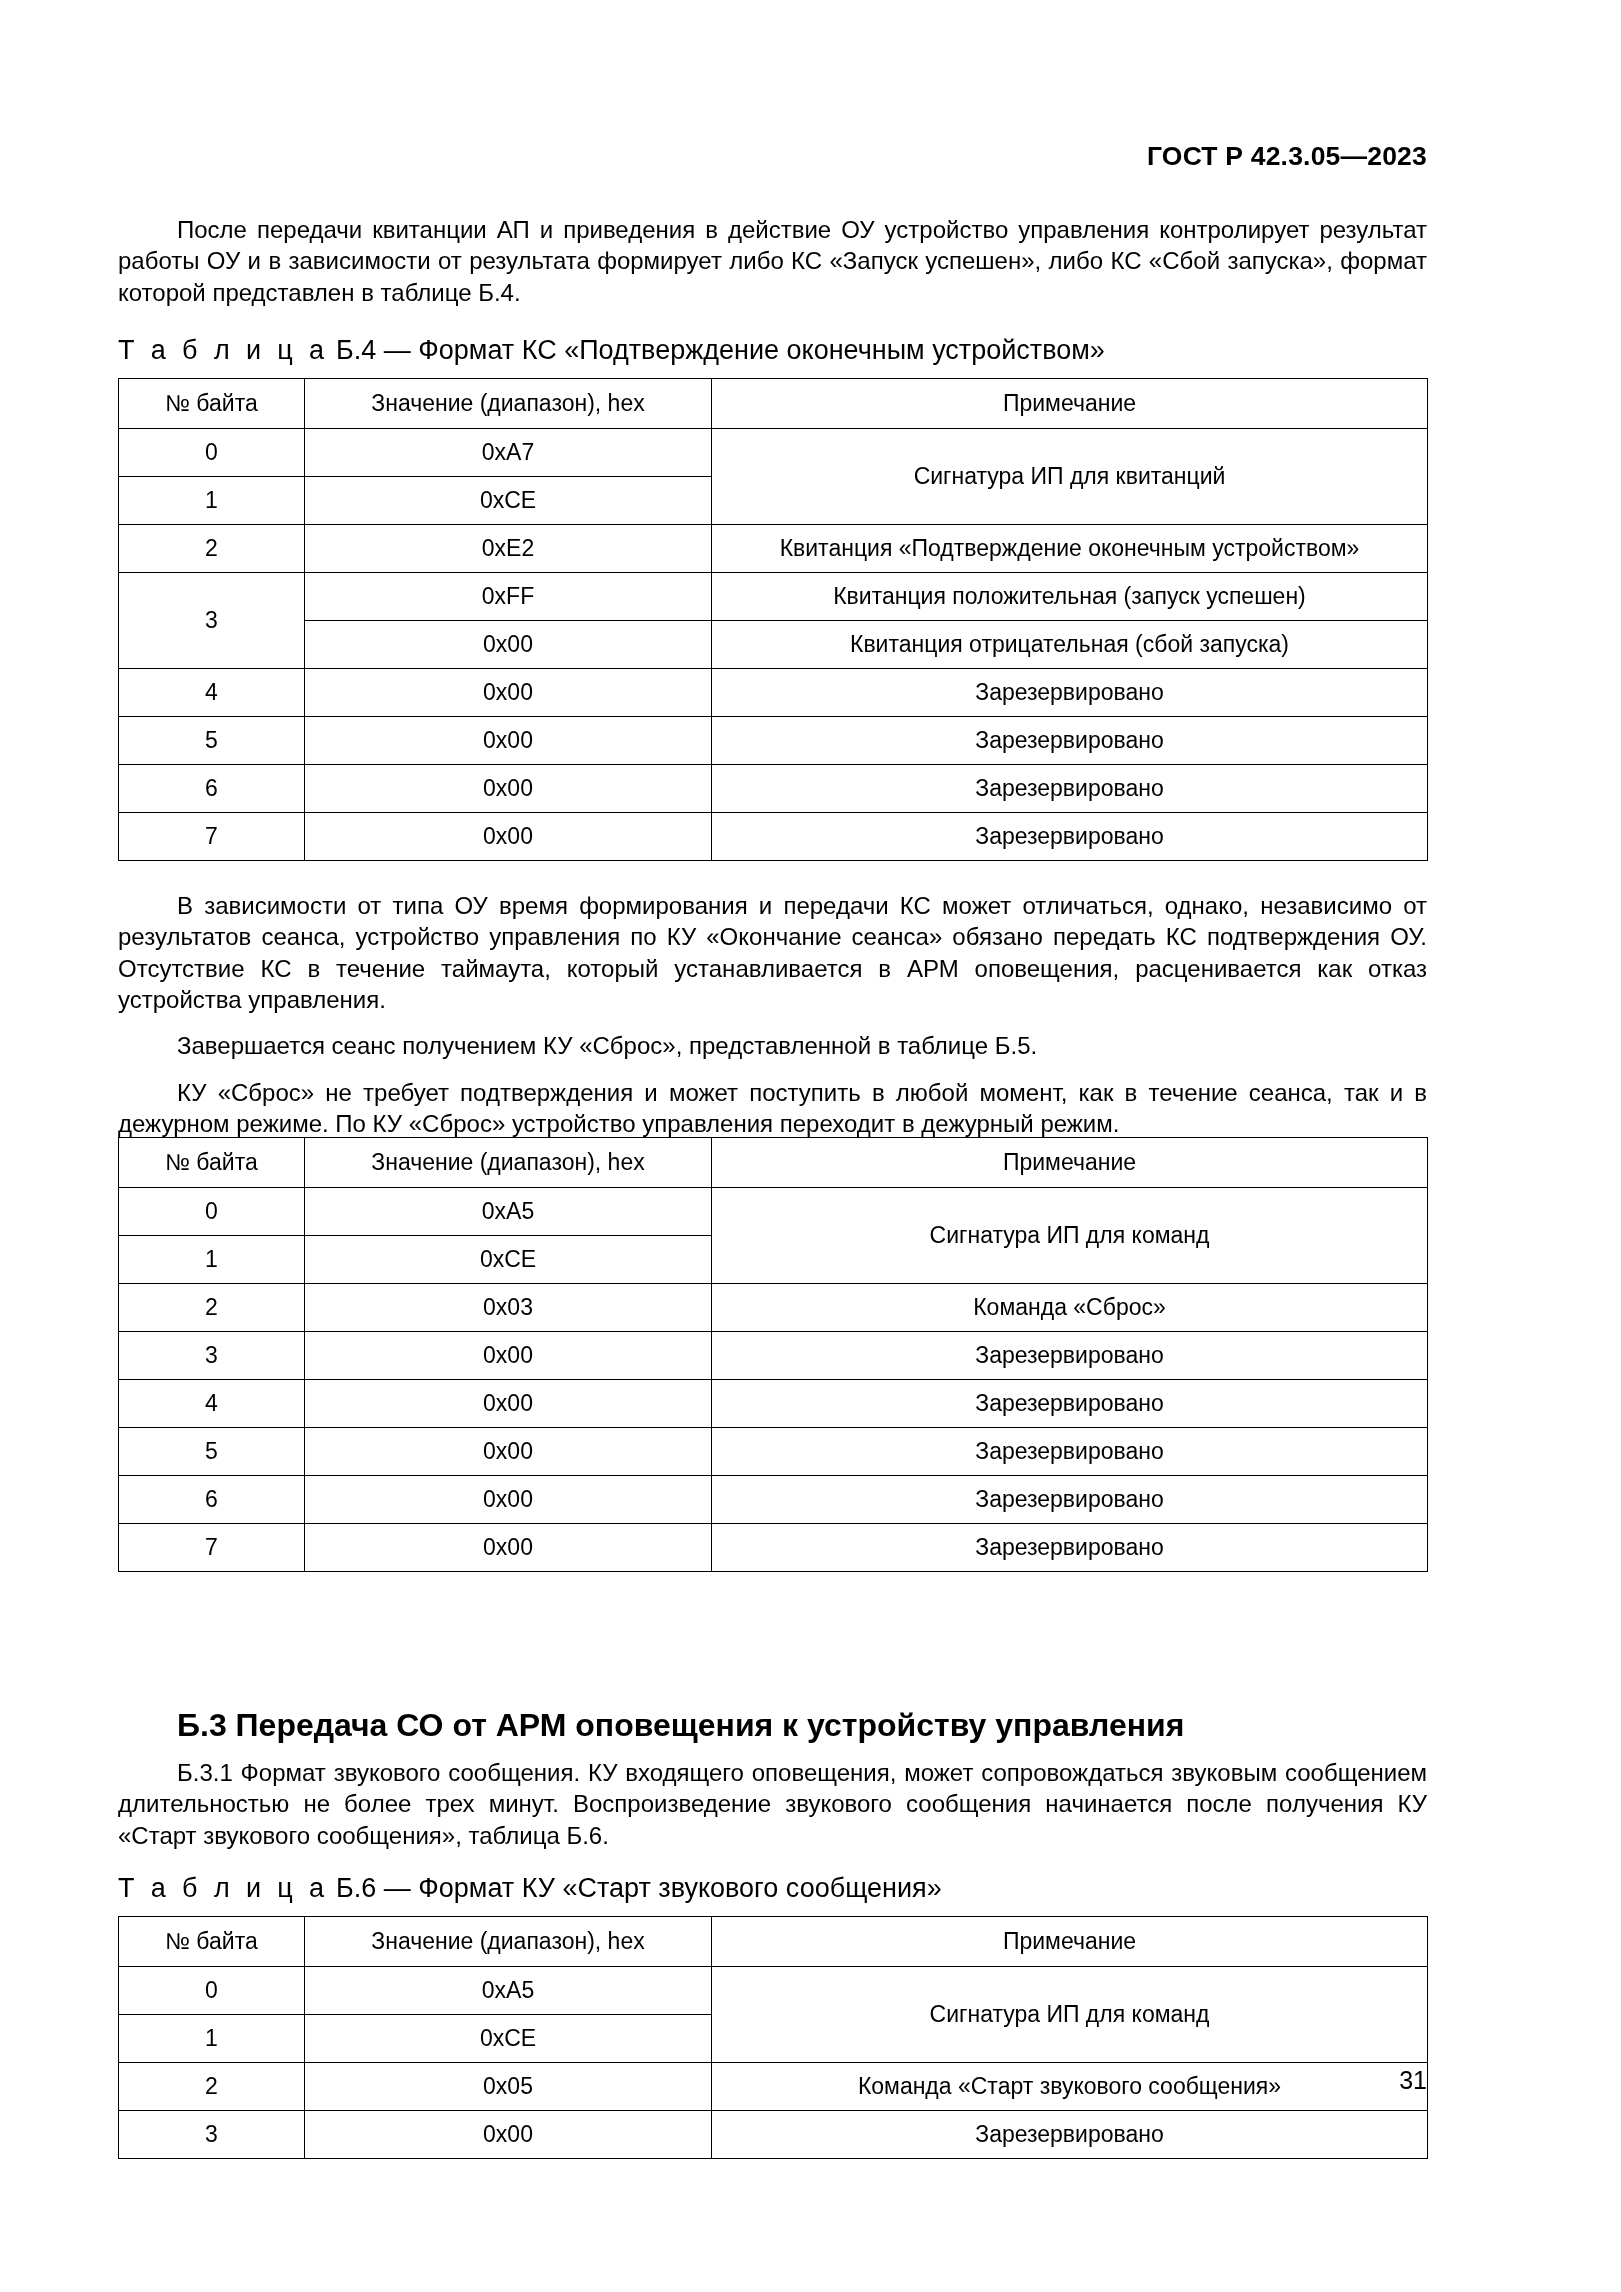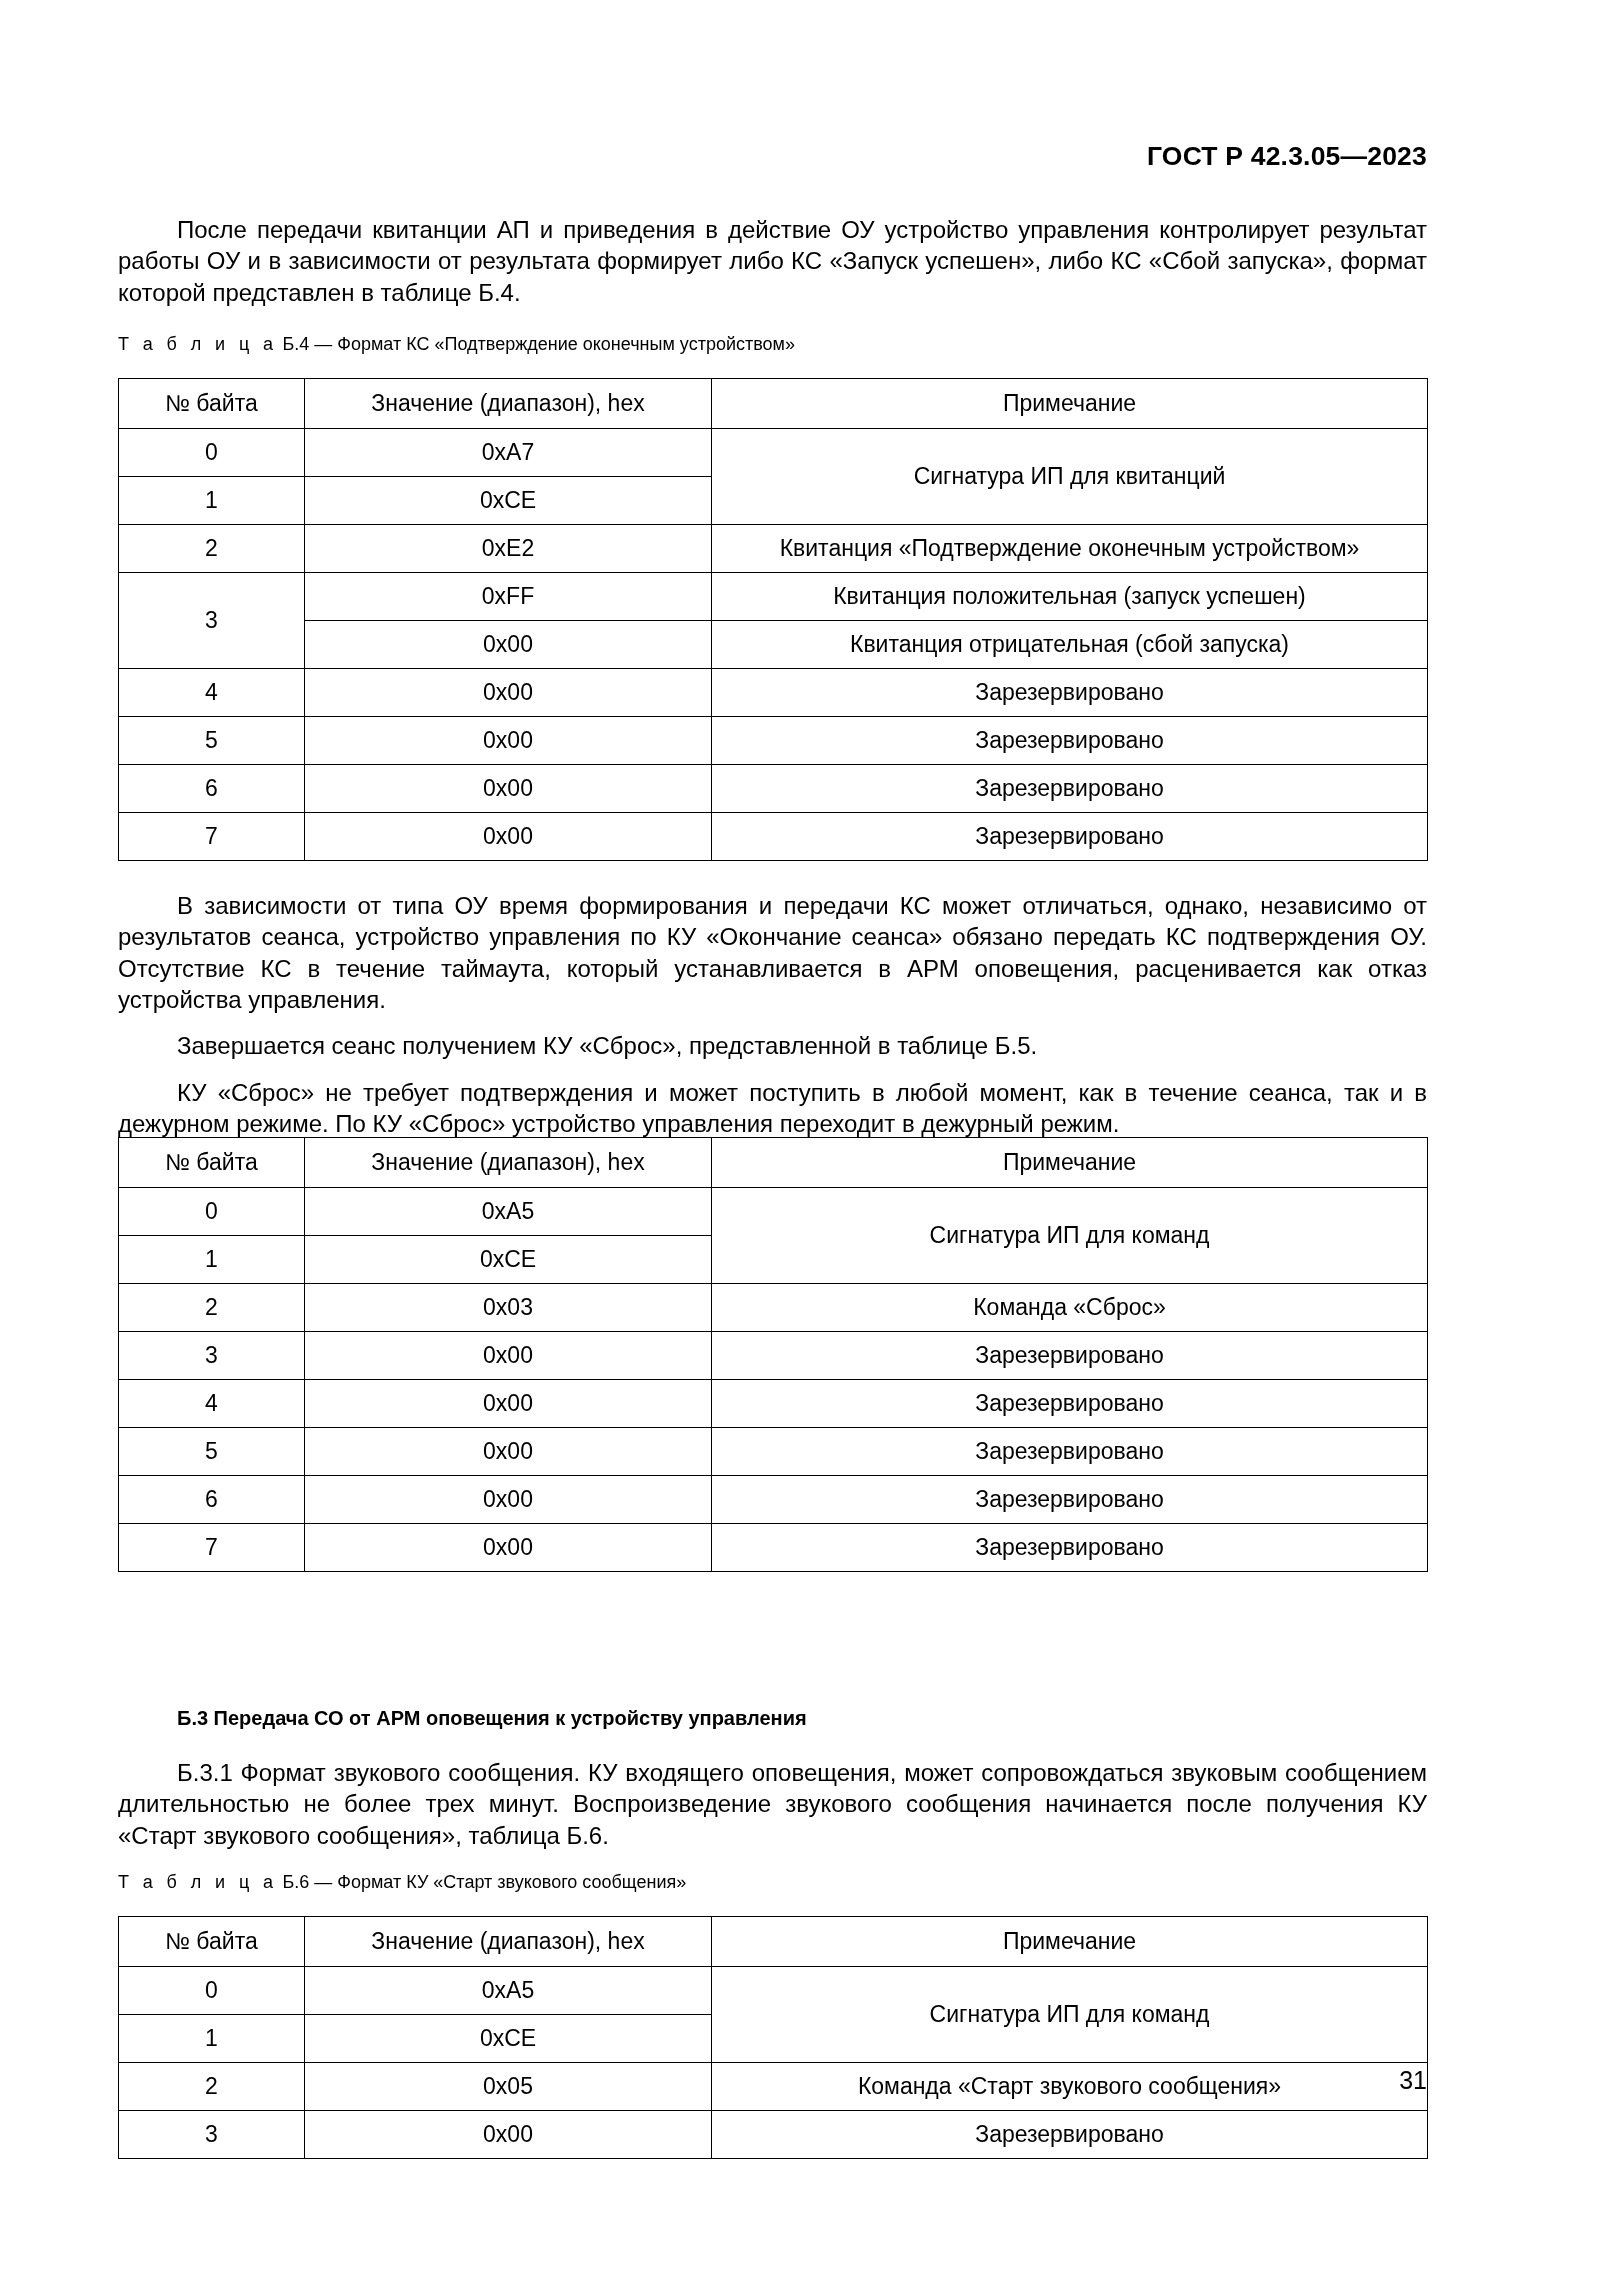--- a/index.html
+++ b/index.html
@@ -47,30 +47,30 @@
   .para + .para {
     margin-top: 15px;
   }
   .block {
     position: absolute;
     left: 118px;
     width: 1309px;
   }
 
   .tbl-caption {
-    font-size: 18px;
+    font-size: 27px;
     line-height: 1.2;
     white-space: nowrap;
   }
   .tbl-caption .lbl {
     letter-spacing: 4.4px;
   }
 
   .section-head {
-    font-size: 20px;
+    font-size: 32px;
     font-weight: bold;
     line-height: 1.2;
     text-indent: 59px;
   }
 
   
   table.gost {
     border-collapse: collapse;
     width: 1309px;
     table-layout: fixed;

